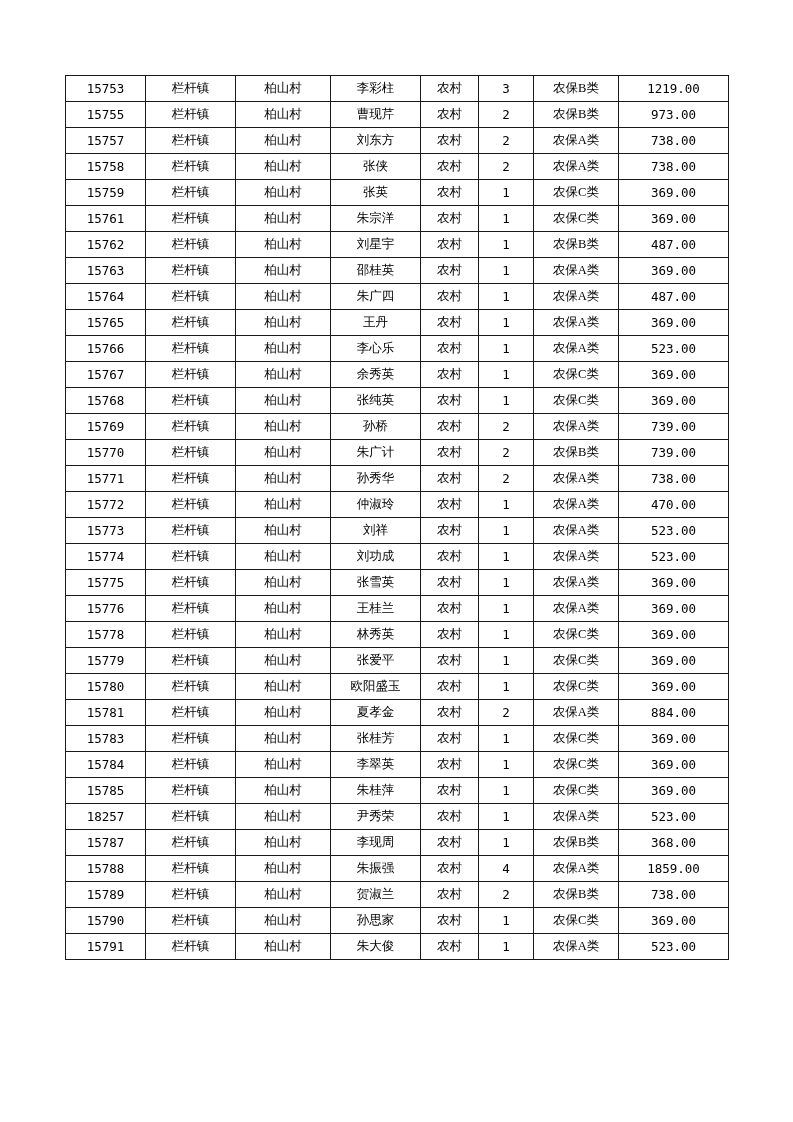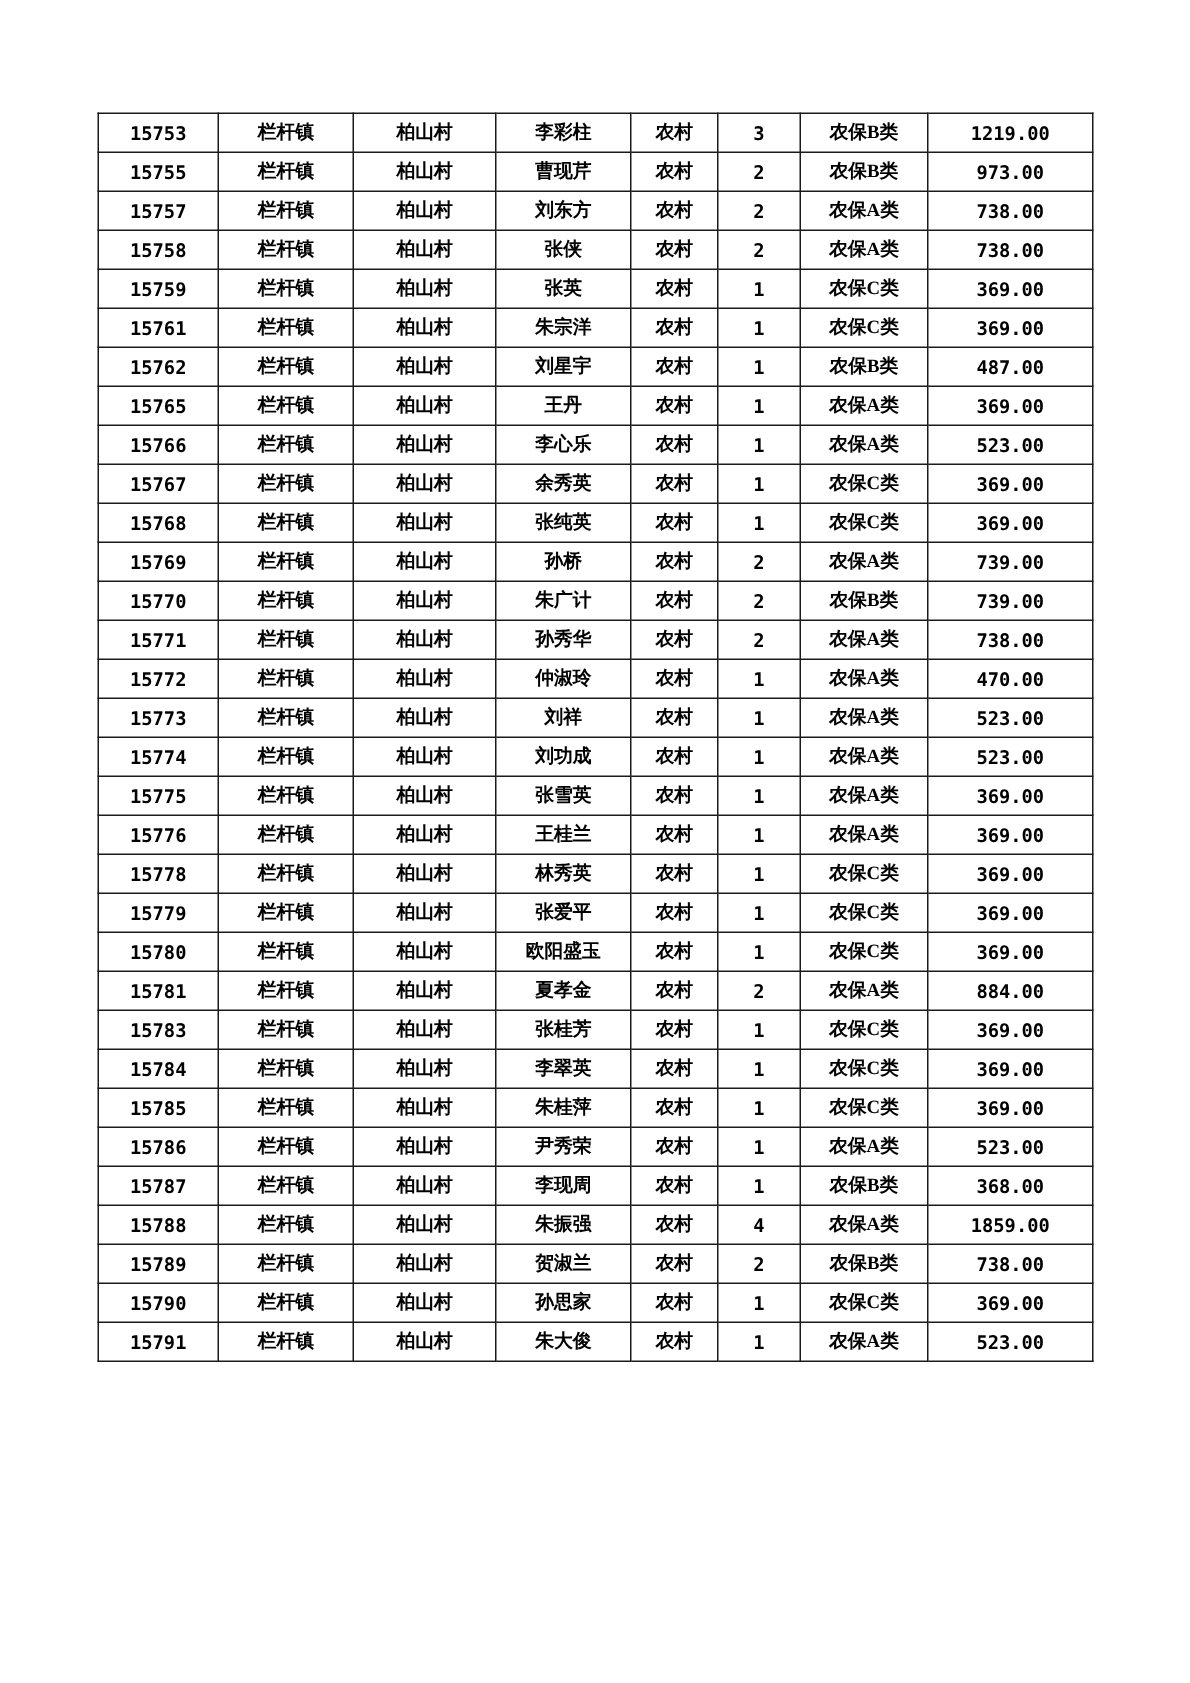--- a/index.html
+++ b/index.html
@@ -9,21 +9,20 @@
     background: #ffffff;
   }
   .page {
     position: relative;
     width: 793px;
     height: 1122px;
     background: #ffffff;
     overflow: hidden;
     font-family: "Liberation Serif", serif;
     color: #000000;
-    font-weight: bold;
   }
   table.subsidy-table {
     position: absolute;
     left: 65px;
     top: 75px;
     border-collapse: collapse;
     table-layout: fixed;
     width: 663px;
   }
   table.subsidy-table td {
@@ -139,20 +138,40 @@
           <td class="col-id">15762</td>
           <td class="col-town">栏杆镇</td>
           <td class="col-village">柏山村</td>
           <td class="col-name">刘星宇</td>
           <td class="col-locale">农村</td>
           <td class="col-count">1</td>
           <td class="col-category">农保B类</td>
           <td class="col-amount">487.00</td>
         </tr>
         <tr>
+          <td class="col-id">15763</td>
+          <td class="col-town">栏杆镇</td>
+          <td class="col-village">柏山村</td>
+          <td class="col-name">邵桂英</td>
+          <td class="col-locale">农村</td>
+          <td class="col-count">1</td>
+          <td class="col-category">农保A类</td>
+          <td class="col-amount">369.00</td>
+        </tr>
+        <tr>
+          <td class="col-id">15764</td>
+          <td class="col-town">栏杆镇</td>
+          <td class="col-village">柏山村</td>
+          <td class="col-name">朱广四</td>
+          <td class="col-locale">农村</td>
+          <td class="col-count">1</td>
+          <td class="col-category">农保A类</td>
+          <td class="col-amount">487.00</td>
+        </tr>
+        <tr>
           <td class="col-id">15765</td>
           <td class="col-town">栏杆镇</td>
           <td class="col-village">柏山村</td>
           <td class="col-name">王丹</td>
           <td class="col-locale">农村</td>
           <td class="col-count">1</td>
           <td class="col-category">农保A类</td>
           <td class="col-amount">369.00</td>
         </tr>
         <tr>
@@ -329,21 +348,21 @@
           <td class="col-id">15785</td>
           <td class="col-town">栏杆镇</td>
           <td class="col-village">柏山村</td>
           <td class="col-name">朱桂萍</td>
           <td class="col-locale">农村</td>
           <td class="col-count">1</td>
           <td class="col-category">农保C类</td>
           <td class="col-amount">369.00</td>
         </tr>
         <tr>
-          <td class="col-id">15786</td>
+          <td class="col-id">18257</td>
           <td class="col-town">栏杆镇</td>
           <td class="col-village">柏山村</td>
           <td class="col-name">尹秀荣</td>
           <td class="col-locale">农村</td>
           <td class="col-count">1</td>
           <td class="col-category">农保A类</td>
           <td class="col-amount">523.00</td>
         </tr>
         <tr>
           <td class="col-id">15787</td>

